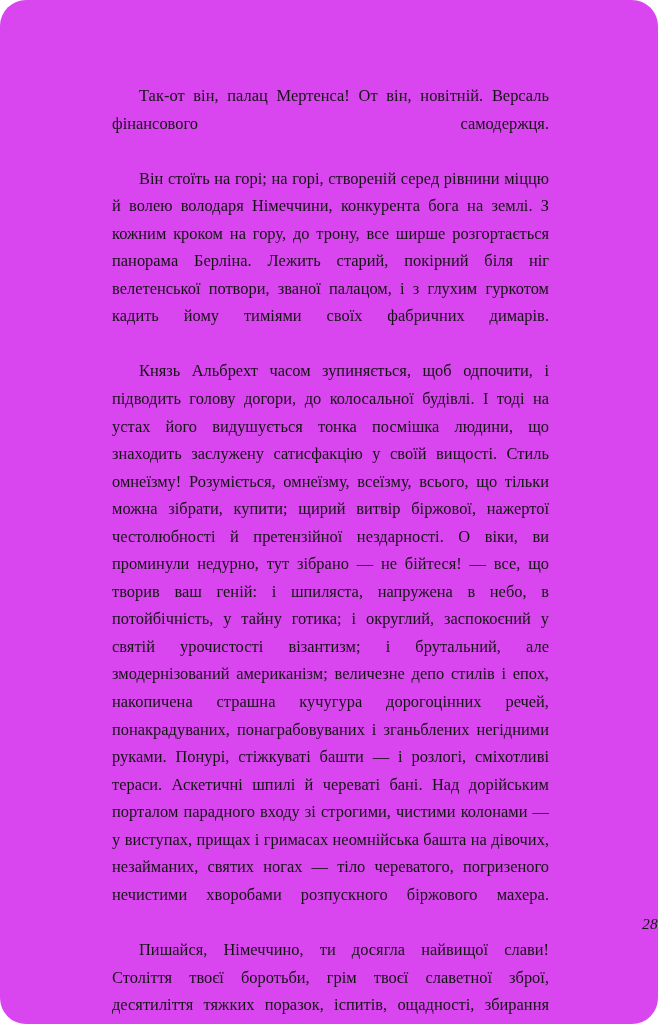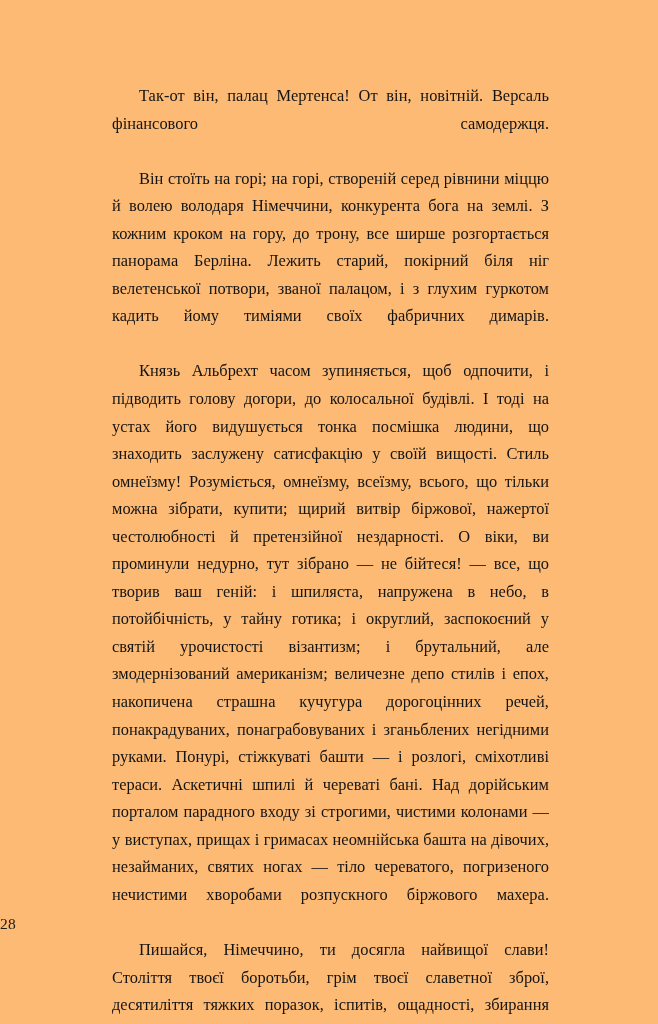--- a/index.html
+++ b/index.html
@@ -13,22 +13,23 @@
     background: #ffffff;
     font-family: "Liberation Serif", "DejaVu Serif", serif;
     color: #141414;
     overflow: hidden;
   }
 
   .page {
     position: relative;
     width: 658px;
     height: 1024px;
-    background: #fdba74;
+    background: #d946ef;
     box-sizing: border-box;
+    border-radius: 26px;
   }
 
   .text-block {
     position: absolute;
     left: 112px;
     top: 82px;
     width: 437px;
   }
 
   .para {
@@ -50,22 +51,23 @@
     content: "";
     display: inline-block;
     width: 100%;
   }
 
   .folio {
     position: absolute;
     left: 0;
     right: 0;
     top: 915px;
-    text-align: left;
+    text-align: right;
     font-family: "Liberation Serif", "DejaVu Serif", serif;
+    font-style: italic;
     font-size: 15.5px;
     color: #1a1a1a;
     letter-spacing: 0.3px;
   }
 </style>
 </head>
 <body>
 
 <div class="page">
 

